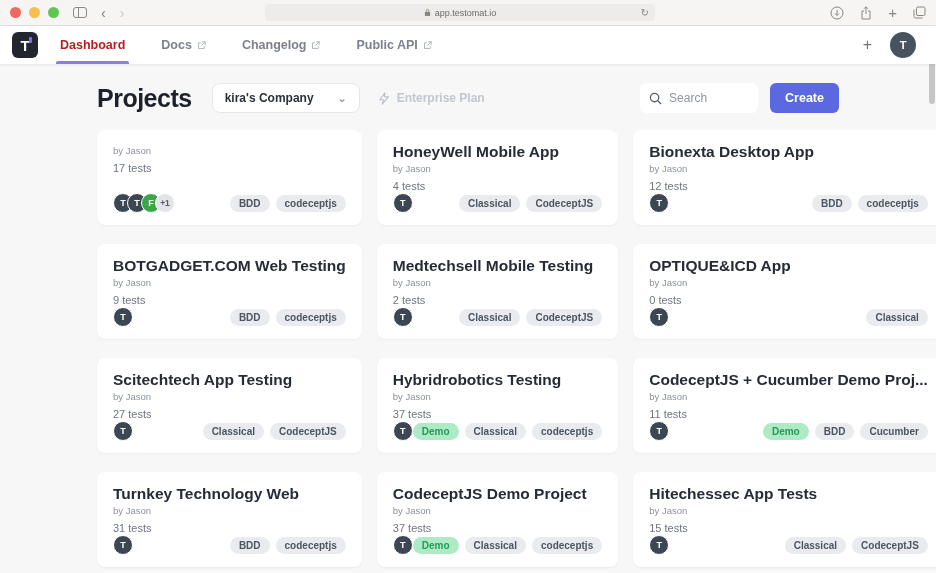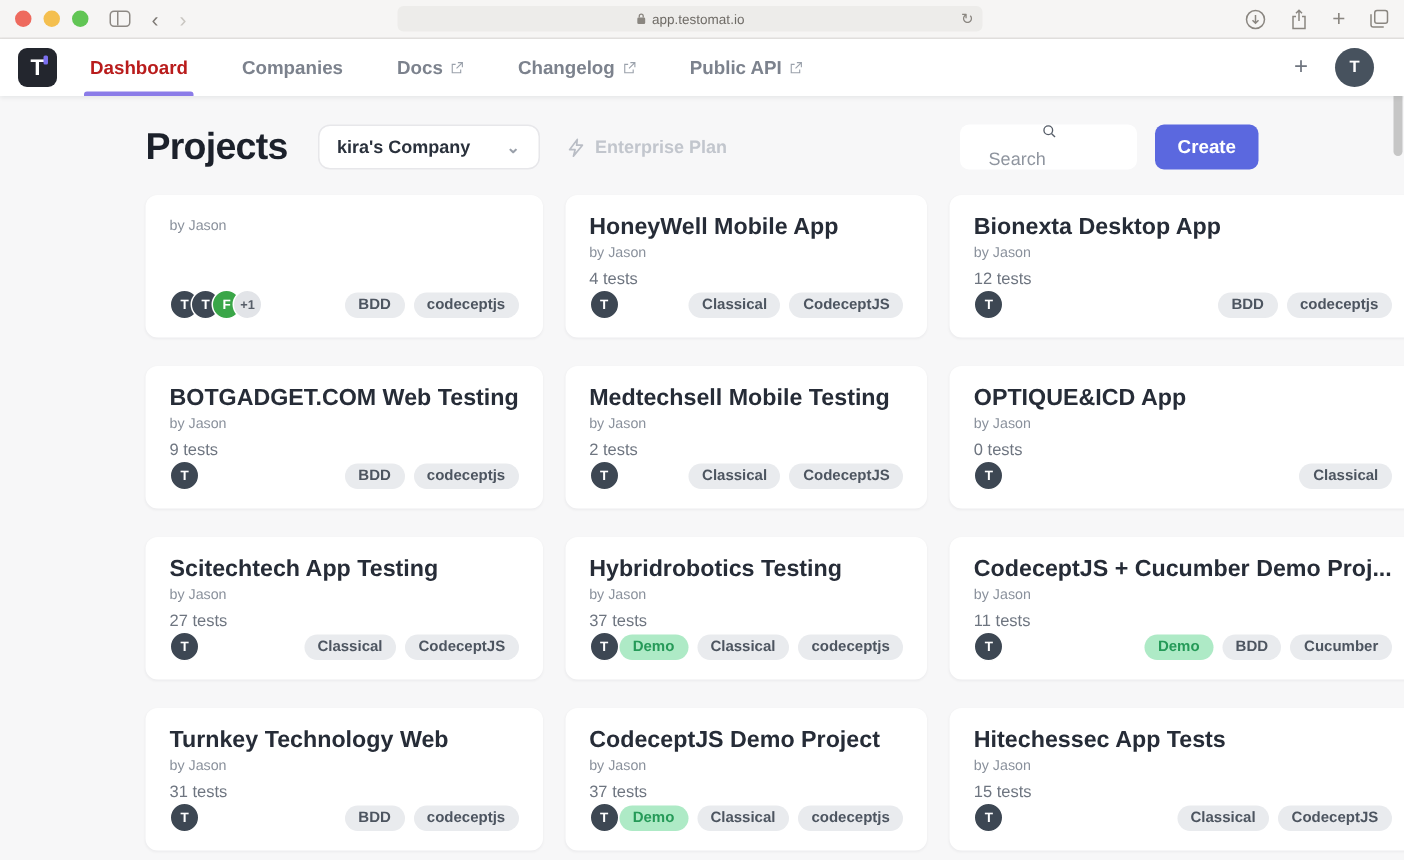--- a/index.html
+++ b/index.html
@@ -46,21 +46,21 @@
   .page { padding:19px 97px 0; }
   .page-header { display:flex; align-items:center; }
   .page-title { font-size:25px; font-weight:800; color:#1c212b; letter-spacing:-.5px; margin-right:20px; }
   .company-select { width:148px; height:30px; background:#fff; border:1px solid #e7e7ea; border-radius:8px;
                     display:flex; align-items:center; justify-content:space-between; padding:0 12px;
                     font-size:12px; font-weight:700; color:#2a313c; cursor:pointer; }
   .company-select .chev { color:#9aa0aa; font-size:11px; }
   .plan { display:flex; align-items:center; gap:7px; margin-left:18px; color:#c2c6cd;
           font-size:12px; font-weight:700; }
   .search-box { margin-left:auto; width:118px; height:30px; background:#fff; border-radius:6px;
-                display:flex; align-items:center; padding:0 9px; gap:7px;flex-direction:column; }
+                display:flex; align-items:center; padding:0 9px; gap:7px; }
   .search-box input { border:none; outline:none; width:80px; font-size:12px; color:#3a414c;
                       font-family:"Liberation Sans", sans-serif; background:transparent; }
   .search-box input::placeholder { color:#8f959f; }
   .create-btn { margin-left:12px; background:#5b68df; color:#fff; border:none; border-radius:6px;
                 font-size:12.5px; font-weight:700; padding:8px 15px; cursor:pointer;
                 font-family:"Liberation Sans", sans-serif; }
 
   
   .grid { margin-top:17px; display:grid; grid-template-columns:repeat(3,1fr); gap:19px 15px; }
   .card { background:#fff; border-radius:8px; height:95px; padding:13px 16px 12px;
@@ -132,23 +132,20 @@
 
 <div class="navbar">
   <div class="logo">
       <span>T</span>
     </div>
   <div class="tabs">
     <a class="tab active">
         <span>Dashboard</span>
       </a>
     <a class="tab">
-        <span>Companies</span>
-      </a>
-    <a class="tab">
         <span>Docs</span>
       <svg width="9" height="9" viewBox="0 0 12 12">
           <path d="M5 2.5H2v7.5h7.5V7" fill="none" stroke="#9aa1ab"></path>
           <path d="M7 1h4v4M11 1L5.8 6.2" fill="none" stroke="#9aa1ab"></path>
         </svg>
       </a>
     <a class="tab">
         <span>Changelog</span>
       <svg width="9" height="9" viewBox="0 0 12 12">
           <path d="M5 2.5H2v7.5h7.5V7" fill="none" stroke="#9aa1ab"></path>
@@ -190,20 +187,21 @@
           <path d="M9.5 9.5L13 13" stroke="#565d68" stroke-width="1.4"></path>
         </svg>
       <input placeholder="Search" style="">
     </div>
     <button class="create-btn">Create</button>
   </div>
 
   <div class="grid">
   <div class="card">
     <div class="card-author">by Jason</div>
+    <div class="card-tests">17 tests</div>
     <div class="card-footer">
       <div class="avatars">
             <span class="avatar" style="background: rgb(61, 71, 83);">T</span>
             <span class="avatar" style="background: rgb(61, 71, 83);">T</span>
             <span class="avatar" style="background: rgb(58, 166, 72);">F</span>
             <span class="chip">+1</span>
           </div>
       <div class="badges">
             <span class="badge">BDD</span>
             <span class="badge">codeceptjs</span>

